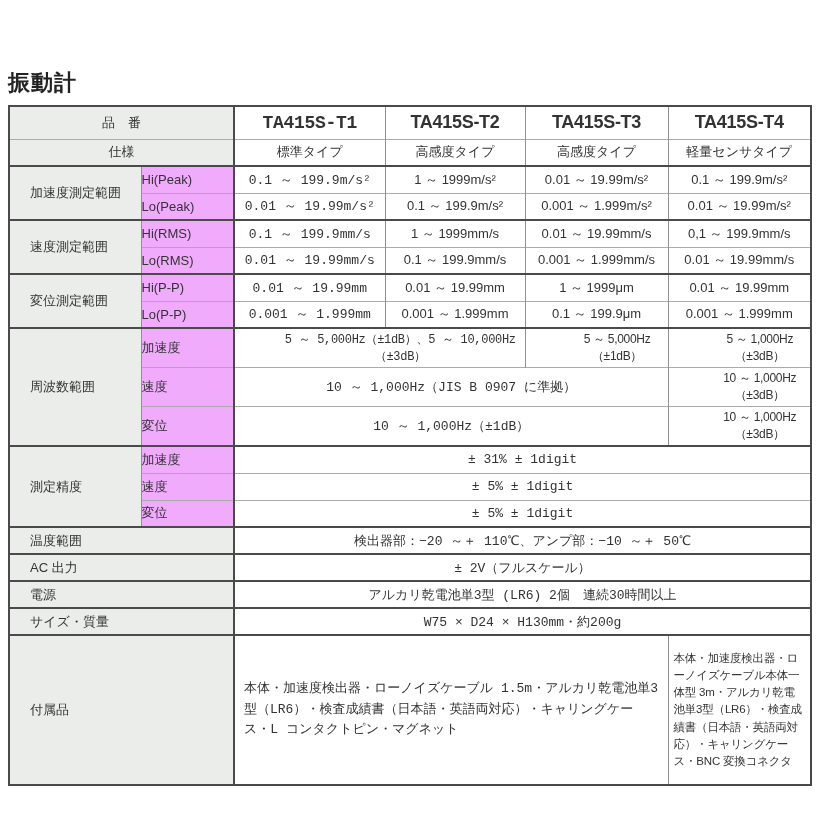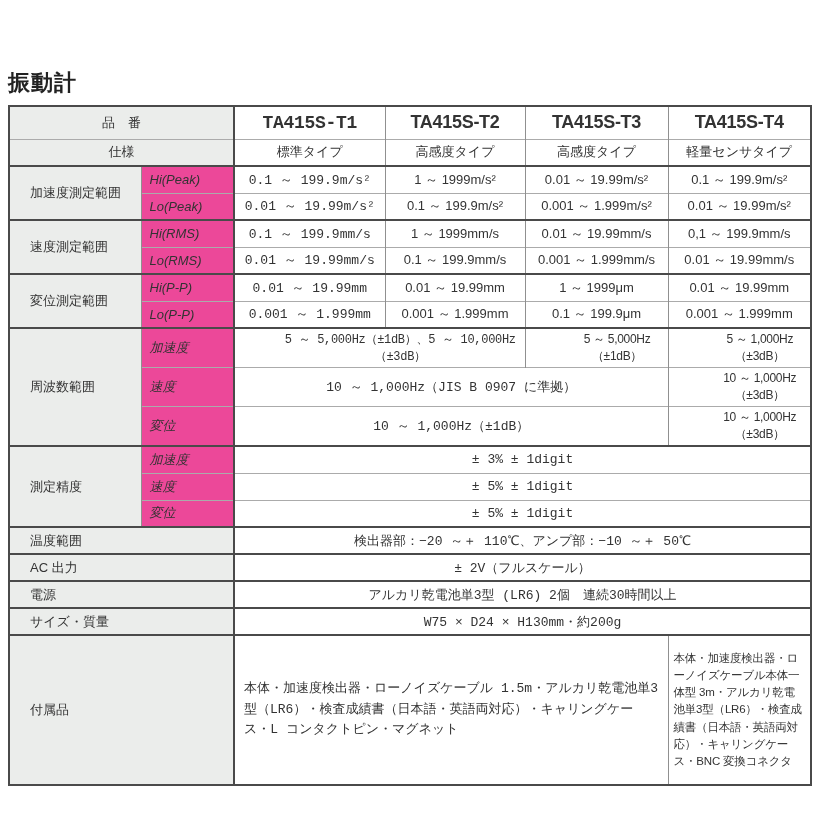--- a/index.html
+++ b/index.html
@@ -25,21 +25,21 @@
     text-align:center;vertical-align:middle;
     padding:2px 3px;color:#333;
     overflow:hidden;
   }
   tr{height:27px;}
   tr.header-row{height:33px;margin-left:40px;}
   tr.tall{height:150px;}
   tr.sec > td, tr.sec > th{border-top:2px solid #4a4a4a;}
   .lbl{background:#ecEEec;background:#ebedeb;text-align:left;padding-left:20px;}
   .lbl.center{text-align:center;padding-left:3px;}
-  .sub{background:#ec4899;text-align:left;padding-left:8px;font-style:italic;}
+  .sub{background:#f0abfc;text-align:left;padding-left:0;}
   .dk{border-left:2px solid #4a4a4a;font-family:Liberation Mono, monospace;}
   .model{font-size:18px;font-weight:700;letter-spacing:-0.3px;padding:0 2px;}
   .type{font-size:13px;margin-top:43px;}
   .fs12{font-size:12px;letter-spacing:-0.3px;padding-left:44px;}
   .acc-main{
     text-align:left;vertical-align:middle;
     padding:6px 9px;line-height:1.6;font-size:13px;
   }
   .acc-t4{
     text-align:left;vertical-align:middle;
@@ -141,21 +141,21 @@
     </tr>
     <tr>
       <td class="sub">変位</td>
       <td class="dk" colspan="3">10 ～ 1,000Hz（±1dB）</td>
       <td class="fs12">10 ～ 1,000Hz（±3dB）</td>
     </tr>
 
     <tr class="sec">
       <td class="lbl" rowspan="3">測定精度</td>
       <td class="sub">加速度</td>
-      <td class="dk" colspan="4">± 3% ± 1digit</td>
+      <td class="dk" colspan="4">± 31% ± 1digit</td>
     </tr>
     <tr>
       <td class="sub">速度</td>
       <td class="dk" colspan="4">± 5% ± 1digit</td>
     </tr>
     <tr>
       <td class="sub">変位</td>
       <td class="dk" colspan="4">± 5% ± 1digit</td>
     </tr>
 

